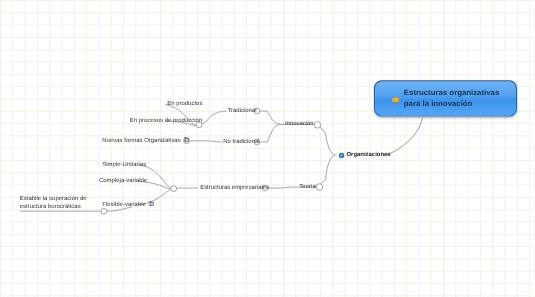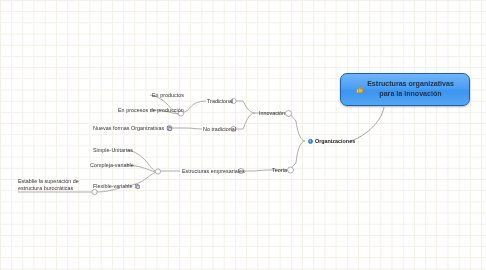--- a/index.html
+++ b/index.html
@@ -83,21 +83,20 @@
     display: flex;
     align-items: center;
     justify-content: center;
     gap: 3px;
     padding: 0 5px;
   }
   #root-label {
     font-size: 7.1px;
     font-weight: bold;
     color: #17314a;
-    text-align: center;
     line-height: 1.35;
     white-space: pre-line;
   }
   .thumb-icon {
     flex: 0 0 auto;
     width: 8px;
     height: 8px;
     display: block;
   }
   

